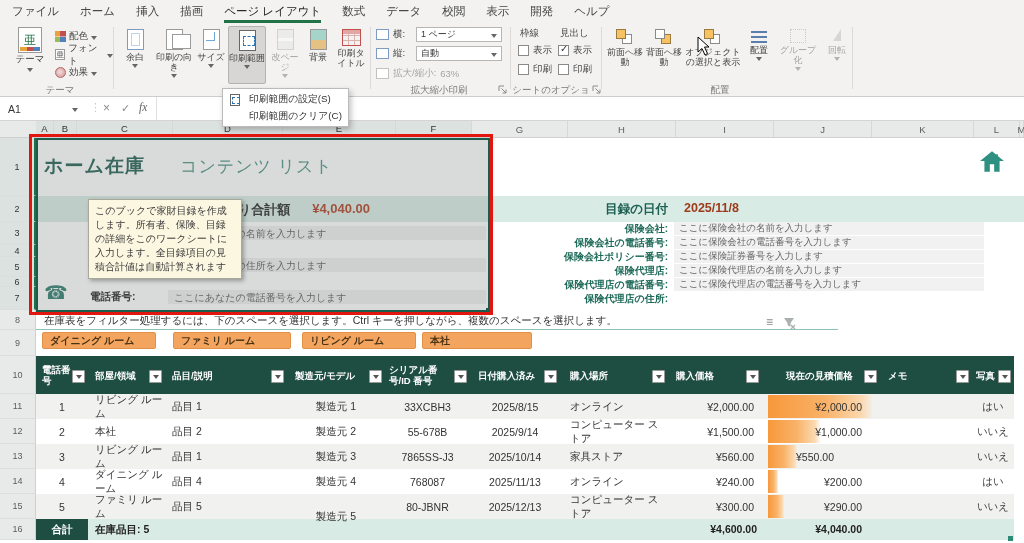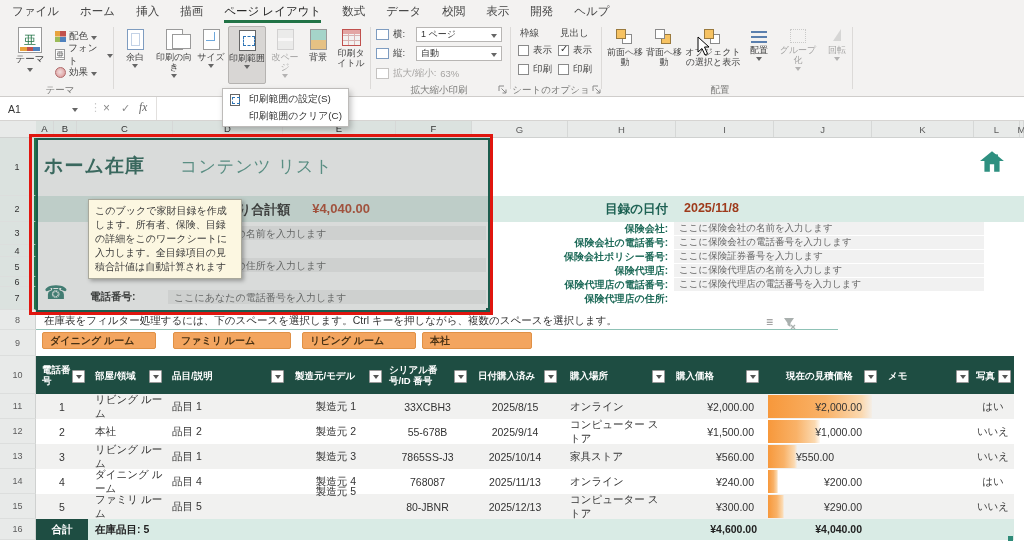--- a/index.html
+++ b/index.html
@@ -395,21 +395,21 @@
       <div class="td-cell" style="left: 560px; width: 108px; top: 469px; justify-content: flex-start; padding-left: 10px; padding-right: 0px;">オンライン</div>
       <div class="td-cell" style="left: 668px; width: 94px; top: 469px; justify-content: flex-end; padding-left: 0px; padding-right: 8px;">¥240.00</div>
       <div class="td-cell" style="left: 768px; width: 112px; top: 469px; justify-content: flex-end; padding-left: 0px; padding-right: 18px;">¥200.00</div>
       <div class="td-cell" style="left: 880px; width: 92px; top: 469px; justify-content: flex-start; padding-left: 8px; padding-right: 0px;"></div>
       <div class="td-cell" style="left: 972px; width: 42px; top: 469px; justify-content: center; padding-left: 0px; padding-right: 0px;">はい</div>
       <div class="trow odd" style="top: 494px;"></div>
       <div class="bar" style="left: 768px; top: 495px; width: 16px;"></div>
       <div class="td-cell" style="left: 36px; width: 52px; top: 494px; justify-content: center; padding-left: 0px; padding-right: 0px;">5</div>
       <div class="td-cell" style="left: 88px; width: 77px; top: 494px; justify-content: flex-start; padding-left: 7px; padding-right: 0px;">ファミリ ルーム</div>
       <div class="td-cell" style="left: 165px; width: 122px; top: 494px; justify-content: flex-start; padding-left: 7px; padding-right: 0px;">品目 5</div>
-      <div class="td-cell" style="left: 287px; width: 98px; top: 479px; justify-content: center; padding-left: 0px; padding-right: 0px; text-align: right;">製造元 5</div>
+      <div class="td-cell" style="left: 287px; width: 98px; top: 504px; justify-content: center; padding-left: 0px; padding-right: 0px; text-align: right;">製造元 5</div>
       <div class="td-cell" style="left: 385px; width: 85px; top: 494px; justify-content: center; padding-left: 0px; padding-right: 0px;">80-JBNR</div>
       <div class="td-cell" style="left: 470px; width: 90px; top: 494px; justify-content: center; padding-left: 0px; padding-right: 0px;">2025/12/13</div>
       <div class="td-cell" style="left: 560px; width: 108px; top: 494px; justify-content: flex-start; padding-left: 10px; padding-right: 0px;">コンピューター ストア</div>
       <div class="td-cell" style="left: 668px; width: 94px; top: 494px; justify-content: flex-end; padding-left: 0px; padding-right: 8px;">¥300.00</div>
       <div class="td-cell" style="left: 768px; width: 112px; top: 494px; justify-content: flex-end; padding-left: 0px; padding-right: 18px;">¥290.00</div>
       <div class="td-cell" style="left: 880px; width: 92px; top: 494px; justify-content: flex-start; padding-left: 8px; padding-right: 0px;"></div>
       <div class="td-cell" style="left: 972px; width: 42px; top: 494px; justify-content: center; padding-left: 0px; padding-right: 0px;">いいえ</div>
     </div>
 
   <div class="total-band"></div>

